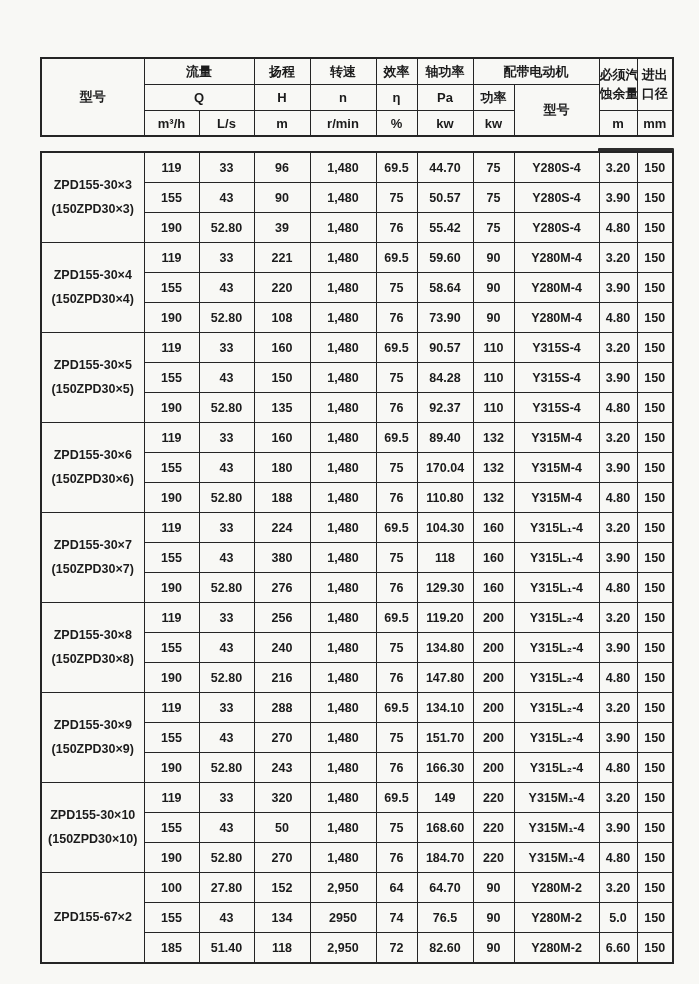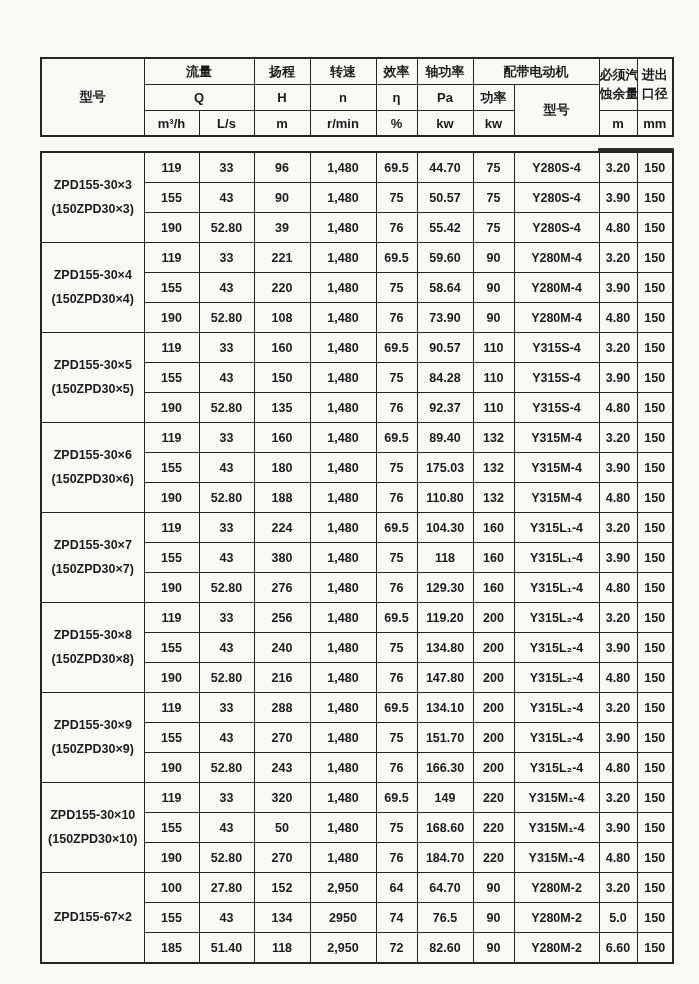--- a/index.html
+++ b/index.html
@@ -262,21 +262,21 @@
           <td>Y315M-4</td>
           <td>3.20</td>
           <td>150</td>
         </tr>
         <tr>
           <td>155</td>
           <td>43</td>
           <td>180</td>
           <td>1,480</td>
           <td>75</td>
-          <td>175.03</td>
+          <td>170.04</td>
           <td>132</td>
           <td>Y315M-4</td>
           <td>3.90</td>
           <td>150</td>
         </tr>
         <tr>
           <td>190</td>
           <td>52.80</td>
           <td>188</td>
           <td>1,480</td>

